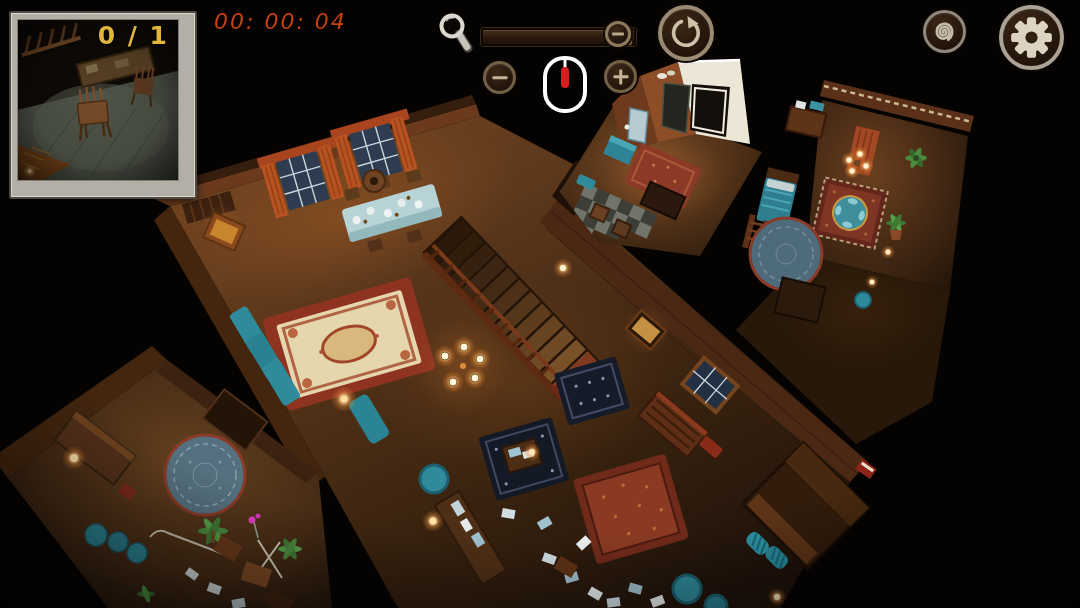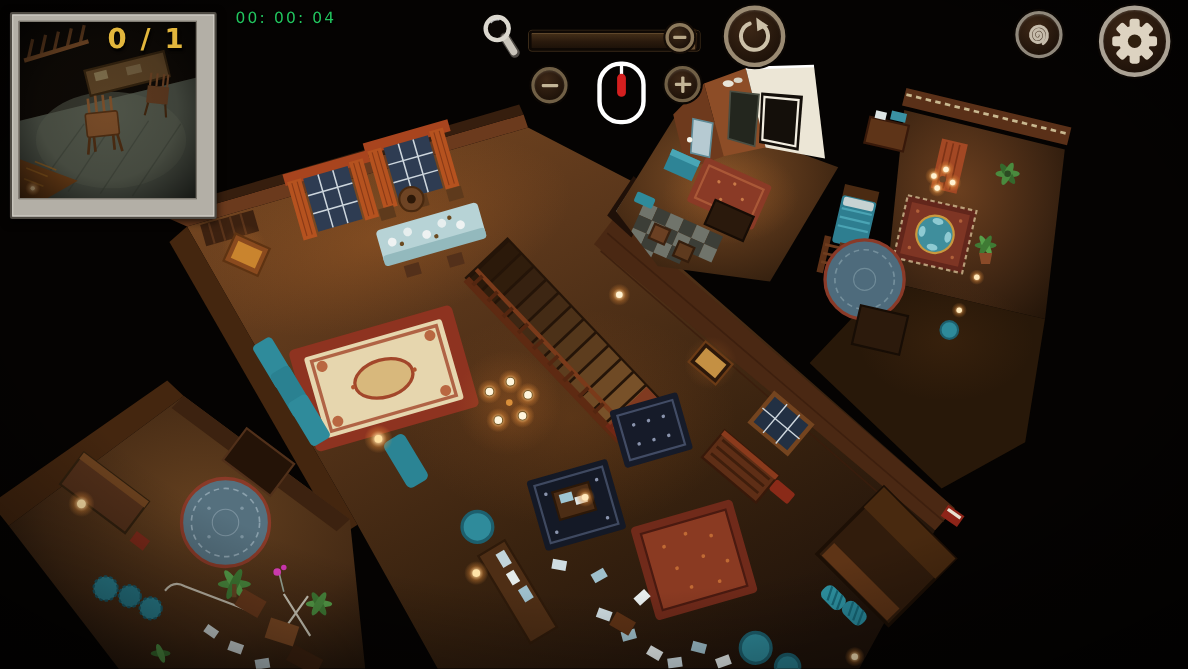--- a/index.html
+++ b/index.html
@@ -10,22 +10,22 @@
   
   .minimap{position:absolute;left:9px;top:11px;width:172px;height:172px;
            background:#b3afa6;border:2px solid #4e4a43;border-radius:2px;
            box-shadow:inset 0 0 0 1px #d9d6ce,0 2px 8px rgba(0,0,0,.7);padding:6px;}
   .minimap-img{position:relative;width:160px;height:160px;background:#191209;
                border:1px solid #807c73;box-shadow:inset 0 0 0 2px #c9c6be;overflow:hidden;}
   .counter{position:absolute;top:1px;right:9px;color:#e2b63c;font-size:25px;font-weight:bold;
            letter-spacing:2px;text-shadow:1px 2px 2px rgba(0,0,0,.9);z-index:3;}
 
   
-  .timer{position:absolute;left:214px;top:9px;color:#22c55e;font-size:14px;letter-spacing:2px;
-         text-shadow:1px 1px 2px #000;}
+  .timer{position:absolute;left:214px;top:9px;color:#c2410c;font-size:22px;letter-spacing:2px;
+         text-shadow:1px 1px 2px #000;font-style:italic;}
 
   
   .magnifier{position:absolute;left:436px;top:9px;width:42px;height:48px;}
   .zoom-value{position:absolute;left:481px;top:2px;width:151px;text-align:center;
               color:#f3f1ed;font-size:17px;text-shadow:0 1px 2px #000;}
   .slider{position:absolute;left:481px;top:28px;width:151px;height:14px;cursor:pointer;}
   .slider-track{position:absolute;left:0;top:0;width:100%;height:100%;
                 background:linear-gradient(#453019,#2a1a0d 55%,#1c1108);
                 border:2px solid #0e0804;border-radius:3px;
                 box-shadow:inset 0 1px 0 #5f472b,0 0 0 1px #3a2a18;}

